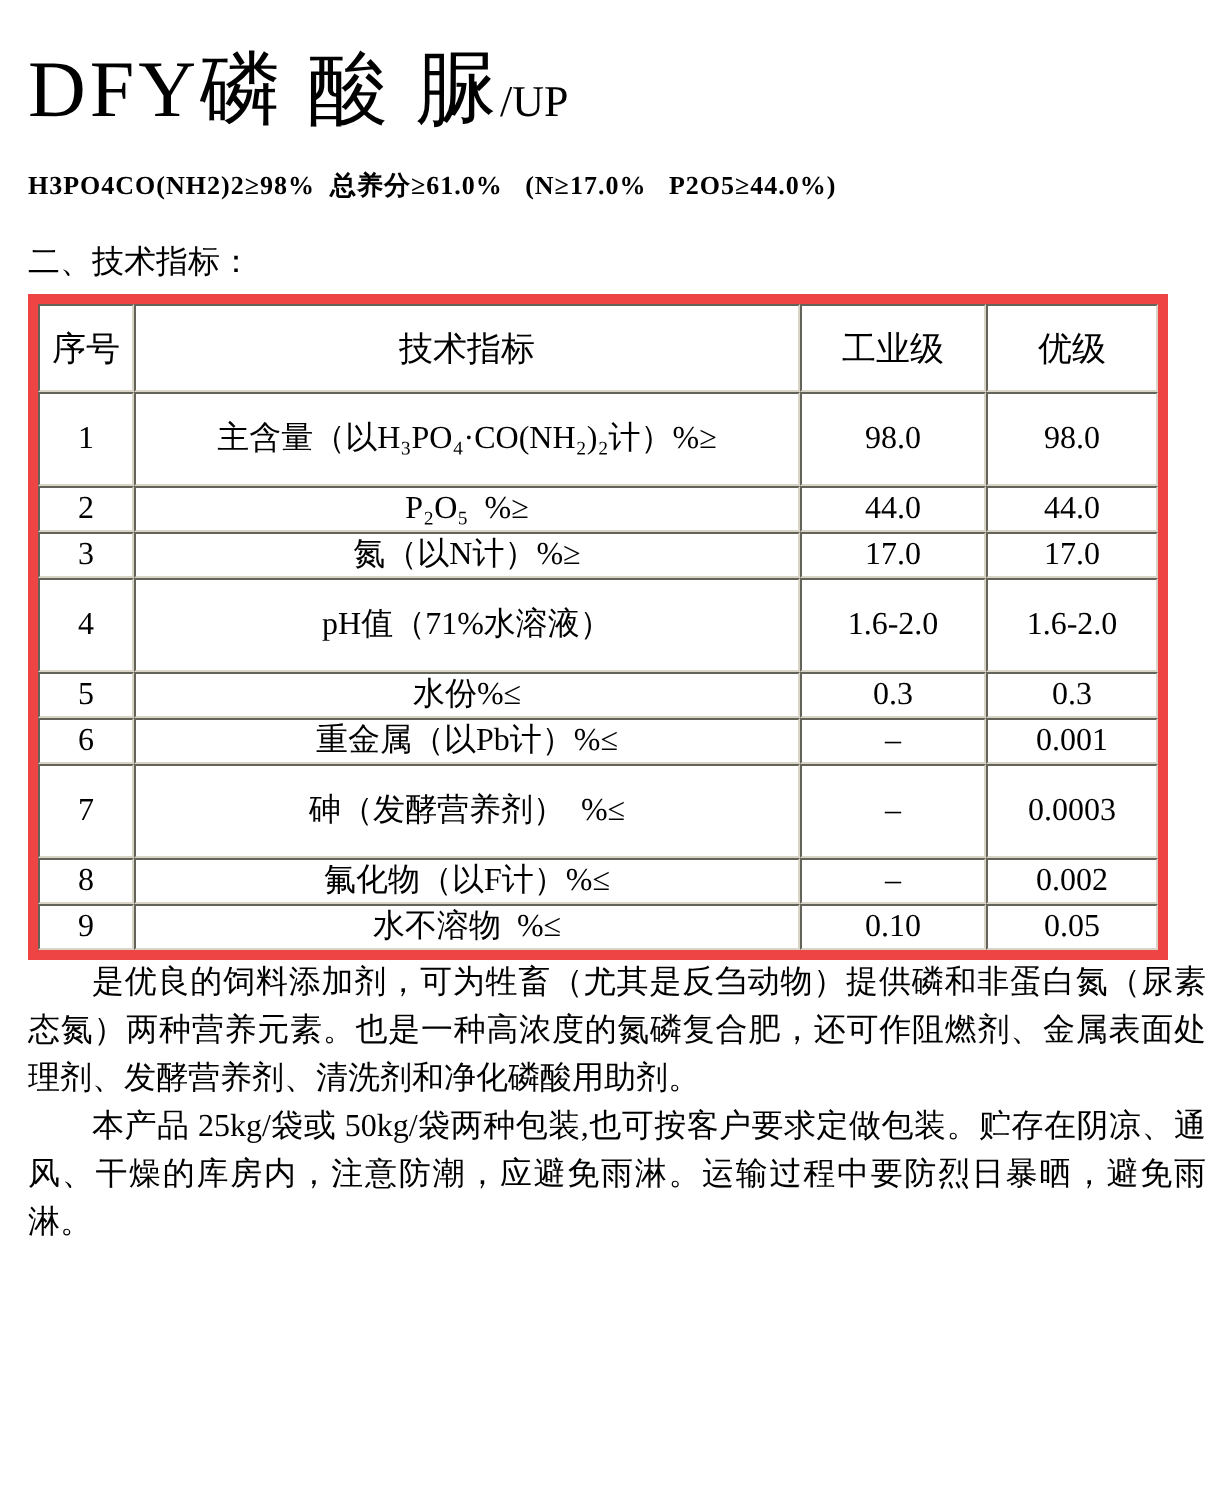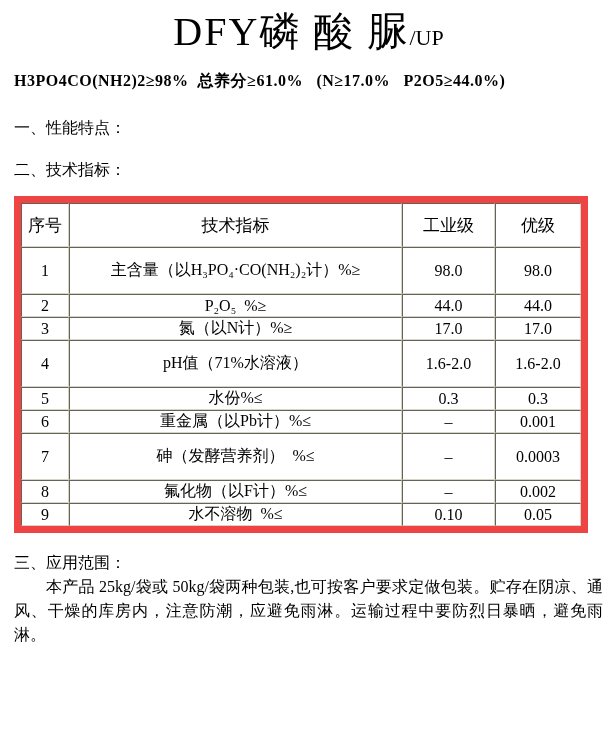--- a/index.html
+++ b/index.html
@@ -2,39 +2,39 @@
 <html><head>
 <meta charset="utf-8">
 <style>
   html,body { margin:0; padding:0; background:#ffffff; }
   body {
     width:616px; height:747px; overflow:hidden; color:#000;
     font-family:"Liberation Serif","DejaVu Serif",serif;
   }
   .page { padding:4px 13px 0 14px; }
 
-  .title-line { text-align:center; margin-top:5px; white-space:nowrap; }
+  .title-line { margin-top:18px; white-space:nowrap; }
   .title-main { font-size:40px; line-height:46px; letter-spacing:2px; }
   .title-suffix { font-size:22px; }
 
   .subtitle {
-    margin-top:16px; font-size:16px; font-weight:bold;
+    margin-top:16px; font-size:13px; font-weight:bold;
     white-space:pre; letter-spacing:0.5px;
   }
 
   .heading { font-size:16px; line-height:24px; margin:0; }
   .para { font-size:16px; line-height:24px; margin:0; text-indent:2em;
           text-align:justify; }
 
   .mt-lg { margin-top:24px; }
   .mt-sm { margin-top:18px; }
 
   table.spec {
-    margin-top:14px; border-spacing:0; table-layout:fixed; width:560px;
-    border:7px solid #ef4444; background:#fff;
+    margin-top:3px; border-spacing:0; table-layout:fixed; width:560px;
+    border:5px solid #ef4444; background:#fff;
   }
   table.spec td, table.spec th {
     padding:0; text-align:center; vertical-align:middle;
     font-size:16px; font-weight:normal; white-space:pre-wrap;
     border-top:1px solid #63635a; border-left:1px solid #63635a;
     border-bottom:1px solid #d9d5c6; border-right:1px solid #d9d5c6;
     overflow:hidden;
   }
   table.spec th { font-size:17px; height:42px; }
   table.spec tr.short td { height:21px; }
@@ -48,21 +48,20 @@
 <body>
 
 <div class="page">
 
   <div class="title-line">
     <span class="title-main">DFY磷 酸 脲</span><span class="title-suffix">/UP</span>
   </div>
 
   <div class="subtitle">H3PO4CO(NH2)2≥98%  总养分≥61.0%   (N≥17.0%   P2O5≥44.0%)</div>
 
-  <p class="heading mt-lg">一、性能特点：</p>
 
   <p class="heading mt-sm">二、技术指标：</p>
 
   <table class="spec">
     <colgroup>
       <col class="c-no">
         <col class="c-name">
         <col class="c-ind">
         <col class="c-pre">
     </colgroup>
@@ -134,17 +133,17 @@
 
         <tr class="short">
           <td>9</td>
           <td>水不溶物  %≤</td>
           <td>0.10</td>
           <td>0.05</td>
         </tr>
       </tbody>
   </table>
 
-  <p class="heading mt-sm">三、应用范围：</p>
+  <p class="para">是优良的饲料添加剂，可为牲畜（尤其是反刍动物）提供磷和非蛋白氮（尿素态氮）两种营养元素。也是一种高浓度的氮磷复合肥，还可作阻燃剂、金属表面处理剂、发酵营养剂、清洗剂和净化磷酸用助剂。</p>
 
   <p class="para">本产品 25kg/袋或 50kg/袋两种包装,也可按客户要求定做包装。贮存在阴凉、通风、干燥的库房内，注意防潮，应避免雨淋。运输过程中要防烈日暴晒，避免雨淋。</p>
 
 </div>
 
 </body></html>

